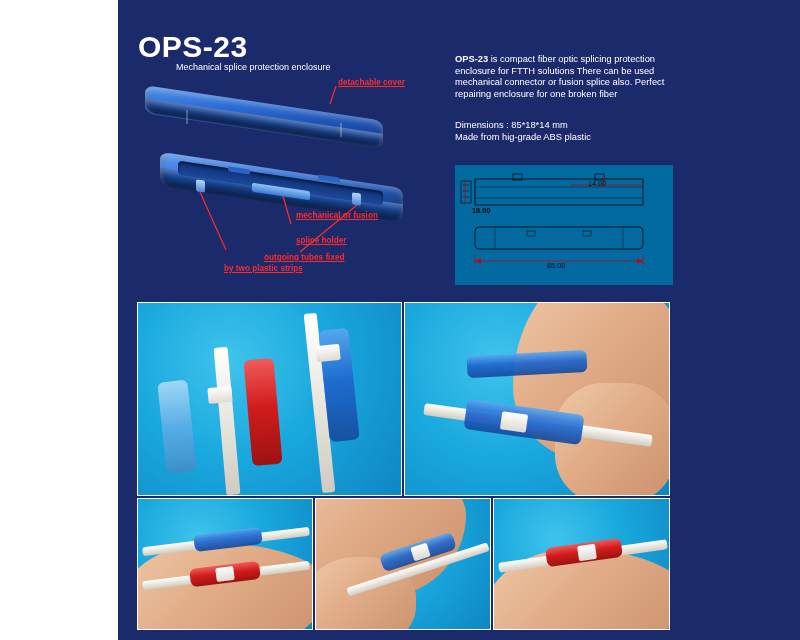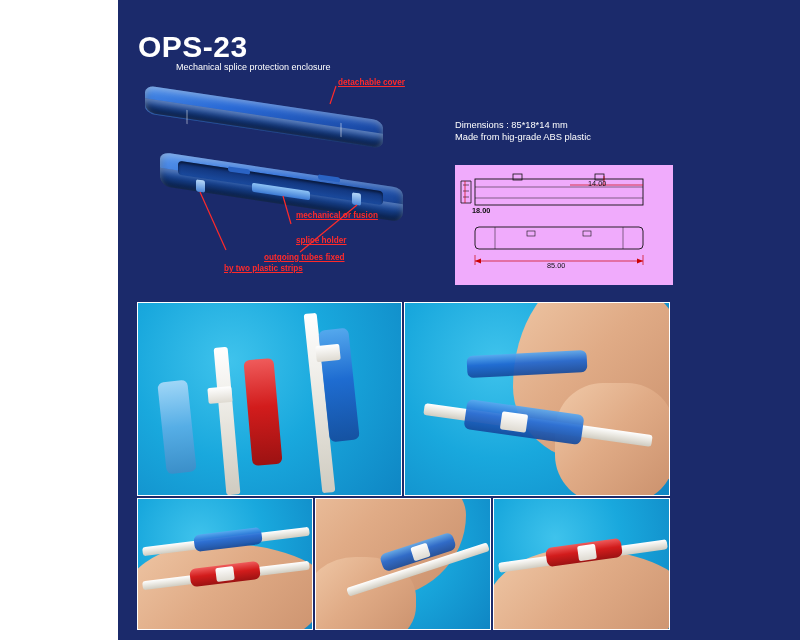--- a/index.html
+++ b/index.html
@@ -28,21 +28,21 @@
   .desc2{
     position:absolute;left:455px;top:120px;width:230px;
     font-size:9.3px;line-height:11.6px;color:#ffffff;
   }
   
   .callout{position:absolute;color:#ff2a2a;font-size:8.2px;font-weight:bold;line-height:10px;}
   .callout.u{text-decoration:underline;}
   svg.lines{position:absolute;left:0;top:0;width:800px;height:640px;pointer-events:none;}
   
   .drawing{
-    position:absolute;left:455px;top:165px;width:218px;height:120px;background:#f0abfc;
+    position:absolute;left:455px;top:165px;width:218px;height:120px;background:#0369a1;
   }
   .dim{position:absolute;font-size:7.3px;color:#111;font-family:"Liberation Sans",sans-serif;}
   
   .photo{position:absolute;background:#1aa3d9;border:1px solid #ffffff;overflow:hidden;}
   
   .cyanbg{
     position:absolute;left:0;top:0;right:0;bottom:0;
     background:radial-gradient(circle at 35% 30%, #3fc3ec 0%, #19a8dd 45%, #0f86c4 100%);
   }
   .hand{
@@ -85,20 +85,23 @@
 </style>
 </head>
 <body>
 
 <div class="page">
   <div class="sheet"></div>
 
   <div class="model">OPS-23</div>
   <div class="subtitle">Mechanical splice protection enclosure</div>
 
+  <div class="desc">
+    <b>OPS-23</b><span> is compact fiber optic splicing protection enclosure for FTTH solutions There can be used mechanical connector or fusion splice also. Perfect repairing enclosure for one broken fiber</span>
+  </div>
   <div class="desc2">
     <div>Dimensions : 85*18*14 mm</div>
     <div>Made from hig-grade ABS plastic</div>
   </div>
 
   <div>
 
     <div class="lid" style="left:145px;top:103px;width:238px;height:28px;transform:skewY(8.5deg);"></div>
     <div class="lid" style="left:145px;top:116px;width:238px;height:14px;transform:skewY(8.5deg);background:linear-gradient(180deg,#1c4fa8,#0e2a63);border-radius:0 0 10px 10px/0 0 9px 9px;"></div>
 

